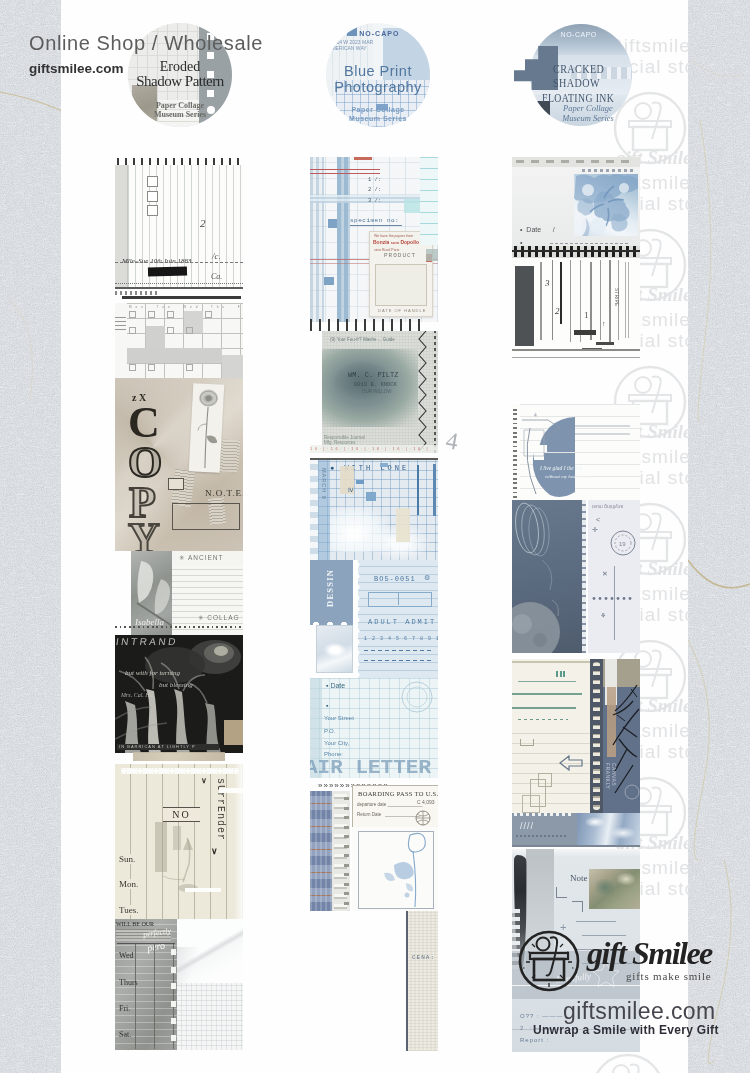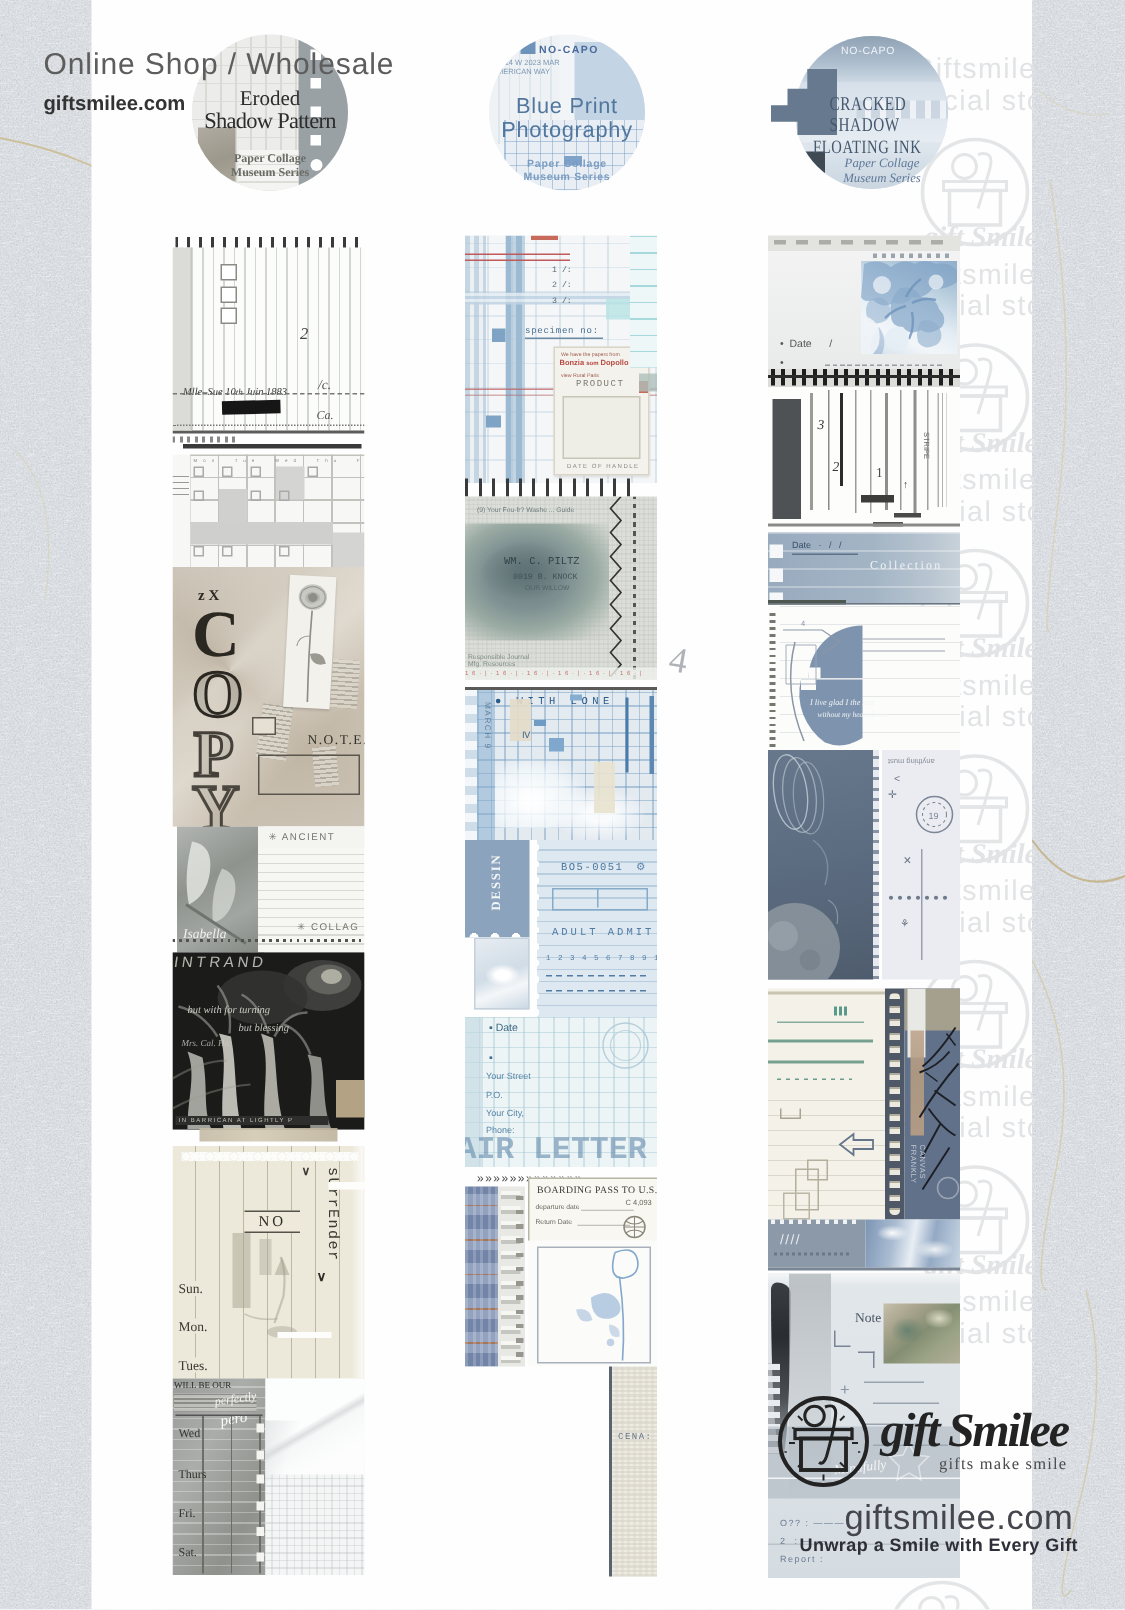--- a/index.html
+++ b/index.html
@@ -207,21 +207,21 @@
 
   <div class="abs" style="left:0;top:336px;width:128px;height:60px;">
 
     <div class="abs" style="left:90px;top:-3px;font-family:'Liberation Serif',serif;font-size:9px;color:#33302a;letter-spacing:1px;">N.O.T.E.</div>
 
     <div class="abs" style="left:57px;top:12px;width:66px;height:25px;border:1px solid #5a564e;"></div>
 
     <div class="abs" style="left:53px;top:-13px;width:14px;height:10px;border:1px solid #5a564e;background:#e6e0d4;"></div>
   </div>
 
-  <div class="abs" style="left:3px;top:396px;width:58px;height:84px;background:linear-gradient(150deg,#b2b5b2 0%,#8e938e 40%,#a2a6a2 70%,#828782 100%);">
+  <div class="abs" style="left:16px;top:396px;width:58px;height:84px;background:linear-gradient(150deg,#b2b5b2 0%,#8e938e 40%,#a2a6a2 70%,#828782 100%);">
     <svg width="57" height="84">
         <path d="M10 10 q14 2 12 20 q-2 16 -14 22 q-4 -18 2 -42" fill="#e6e8e4" opacity="0.8"></path>
         <path d="M30 28 q12 4 8 20 q-4 14 -14 16 q-2 -20 6 -36" fill="#d8dbd6" opacity="0.7"></path>
         <path d="M6 52 l40 26" stroke="#6f746f" stroke-width="2"></path>
         <text x="4" y="74" font-size="9" fill="#f0f0ee" font-style="italic" font-family="Liberation Serif">Isabella</text>
       </svg>
   </div>
 
   <div class="abs" style="left:57px;top:396px;width:71px;height:84px;background:repeating-linear-gradient(0deg,#f6f6f3 0 5px,#d9d9d4 5px 6px);">
     <div class="abs" style="left:0px;top:0px;width:71px;height:14px;background:#f4f4f1;"></div>
@@ -363,21 +363,21 @@
     </div>
 
     <div class="abs" style="left:110px;top:0px;width:18px;height:88px;background:repeating-linear-gradient(0deg,transparent 0 10px,#a6d8dc 10px 11px),#eef7f7;"></div>
     <div class="abs" style="left:116px;top:92px;width:12px;height:12px;background:#aebfbb;opacity:0.8;"></div>
 
     <div class="abs" style="left:44px;top:0px;width:18px;height:3px;background:#c86a5a;"></div>
   </div>
 
   <div class="abs" style="left:0px;top:164px;width:110px;height:12px;background:repeating-linear-gradient(90deg,#3a3a3a 0 2px,transparent 2px 9px);"></div>
 
-  <div class="abs" style="left:0;top:176px;width:128px;height:122px;background:#dbded8;overflow:hidden;">
+  <div class="abs" style="left:12px;top:176px;width:128px;height:122px;background:#dbded8;overflow:hidden;">
 
     <div class="abs" style="left:0;top:0;width:100%;height:100%;background:repeating-linear-gradient(0deg,transparent 0 2px,rgba(150,155,145,0.12) 2px 3px),repeating-linear-gradient(90deg,transparent 0 2px,rgba(150,155,145,0.1) 2px 3px);"></div>
 
     <div class="abs" style="left:-4px;top:18px;width:100px;height:78px;background:radial-gradient(ellipse at 45% 45%,#6b7e81 0%,#7d8f90 35%,#9aaba4 60%,rgba(170,180,172,0.25) 85%,transparent 100%);"></div>
     <div class="abs" style="left:10px;top:30px;width:60px;height:40px;background:radial-gradient(ellipse,#5e7174 10%,transparent 70%);opacity:0.9;"></div>
 
     <div class="abs" style="left:8px;top:6px;font-size:4.5px;color:#55656a;opacity:0.8;">(9) Your Fou-fr? Washe ... Guide</div>
     <div class="abs" style="left:26px;top:40px;font-family:'Liberation Mono',monospace;font-size:7px;color:#2e3d44;opacity:0.9;">WM. C. PILTZ</div>
     <div class="abs" style="left:32px;top:50px;font-family:'Liberation Mono',monospace;font-size:5.5px;color:#3a4950;opacity:0.85;">0019 B. KNOCK</div>
     <div class="abs" style="left:40px;top:58px;font-size:4.5px;color:#4a5960;opacity:0.8;">OUR WILLOW</div>
@@ -573,35 +573,20 @@
     <div class="abs" style="left:90px;top:62px;font-size:7px;color:#4a4a48;">↑</div>
     <div class="abs" style="left:102px;top:30px;font-size:5px;color:#6a6a68;writing-mode:vertical-rl;">STRIPE</div>
 
     <div class="abs" style="left:62px;top:72px;width:22px;height:5px;background:#3c3c3a;"></div>
     <div class="abs" style="left:84px;top:84px;width:18px;height:3px;background:#4a4a48;"></div>
     <div class="abs" style="left:70px;top:90px;width:20px;height:3px;background:#5a5a58;"></div>
   </div>
 
   <div class="abs" style="left:0;top:194px;width:128px;height:6px;border-top:2px solid #8a8a86;border-bottom:1px solid #a6a6a2;"></div>
 
-  <div class="abs" style="left:0;top:200px;width:128px;height:48px;background:linear-gradient(90deg,#98aabd 0%,#a3b5c5 55%,#b9c5d1 85%,#c8d2da 100%);">
-    <div class="abs" style="left:0;top:0;width:128px;height:48px;background:repeating-linear-gradient(0deg,transparent 0 11px,rgba(255,255,255,0.3) 11px 12px);"></div>
-
-    <div class="abs" style="left:1px;top:8px;width:9px;height:9px;background:#f6f7f8;"></div>
-    <div class="abs" style="left:1px;top:24px;width:9px;height:9px;background:#f6f7f8;"></div>
-    <div class="abs" style="left:1px;top:40px;width:9px;height:8px;background:#f6f7f8;"></div>
-
-    <div class="abs" style="left:16px;top:6px;font-size:6px;color:#39506a;">Date&nbsp;&nbsp;&nbsp;·&nbsp;&nbsp;&nbsp;/&nbsp;&nbsp;&nbsp;/</div>
-    <div class="abs" style="left:16px;top:14px;width:44px;height:1px;background:#5d7288;"></div>
-
-    <div class="abs" style="left:68px;top:17px;font-family:'Liberation Serif',serif;font-size:8px;color:#eef2f5;letter-spacing:1.5px;">Collection</div>
-
-    <div class="abs" style="left:0;top:45px;width:52px;height:3px;background:#4e5850;"></div>
-    <div class="abs" style="left:0;top:47px;width:128px;height:1px;background:#6a7580;"></div>
-  </div>
 
   <div class="abs" style="left:0;top:249px;width:128px;height:96px;background:#fcfcfb;overflow:hidden;">
 
     <div class="abs" style="left:1px;top:4px;width:4px;height:90px;background:repeating-linear-gradient(0deg,#77776f 0 1.8px,transparent 1.8px 4.6px);"></div>
 
     <div class="abs" style="left:8px;top:0;width:120px;height:96px;background:repeating-linear-gradient(0deg,transparent 0 11px,rgba(175,180,185,0.3) 11px 12px);"></div>
     <svg class="abs" style="left:6px;top:0px;" width="122" height="96">
 
       <path d="M57 13 L57 48 L21 48 A36 35 0 0 1 57 13 Z" fill="#7e94ae"></path>
       <rect x="21" y="41" width="8" height="7" fill="#fcfcfb"></rect>

